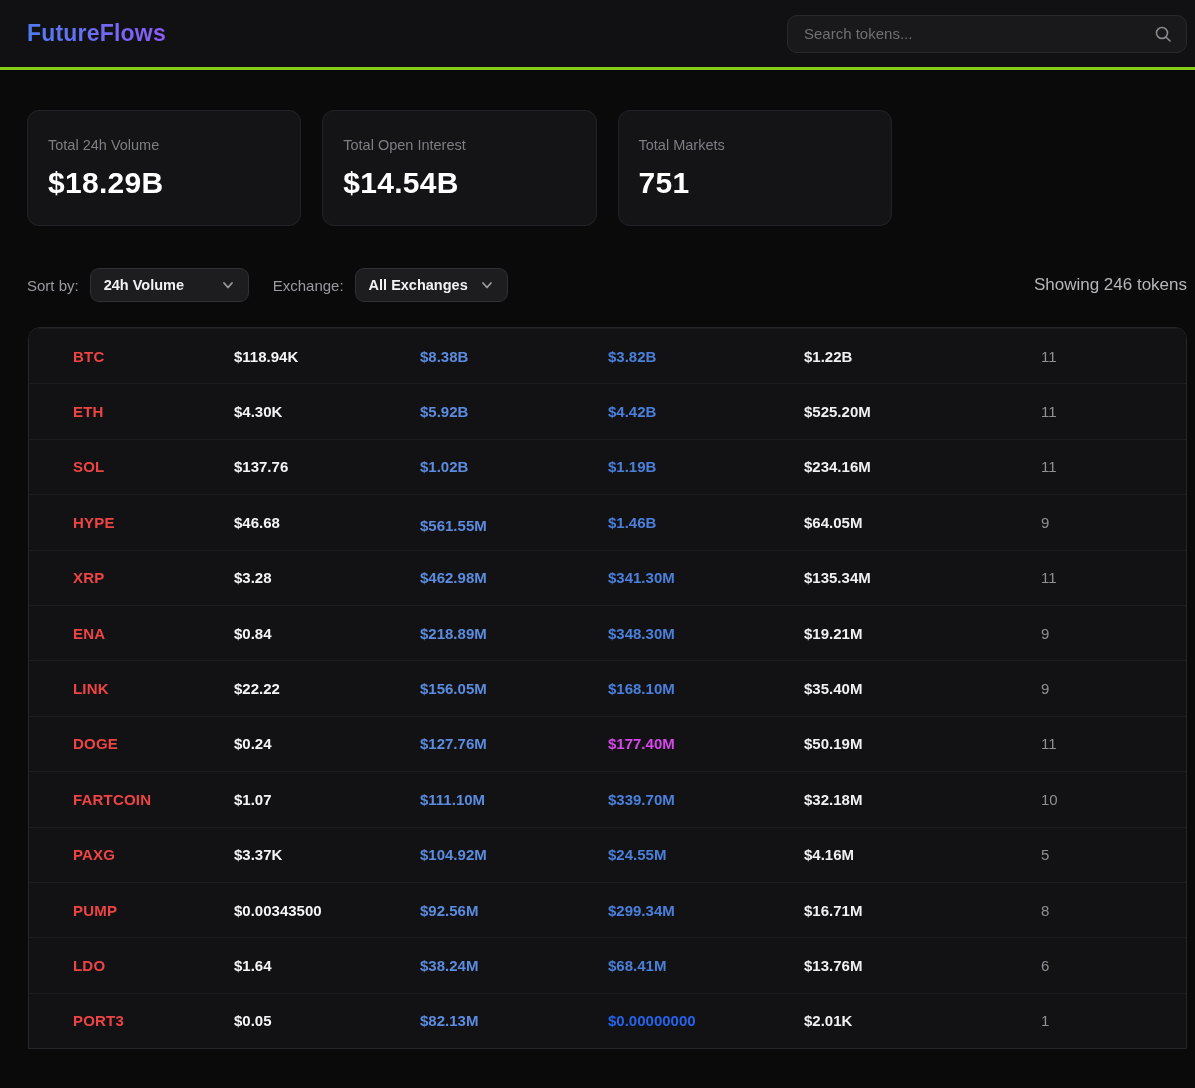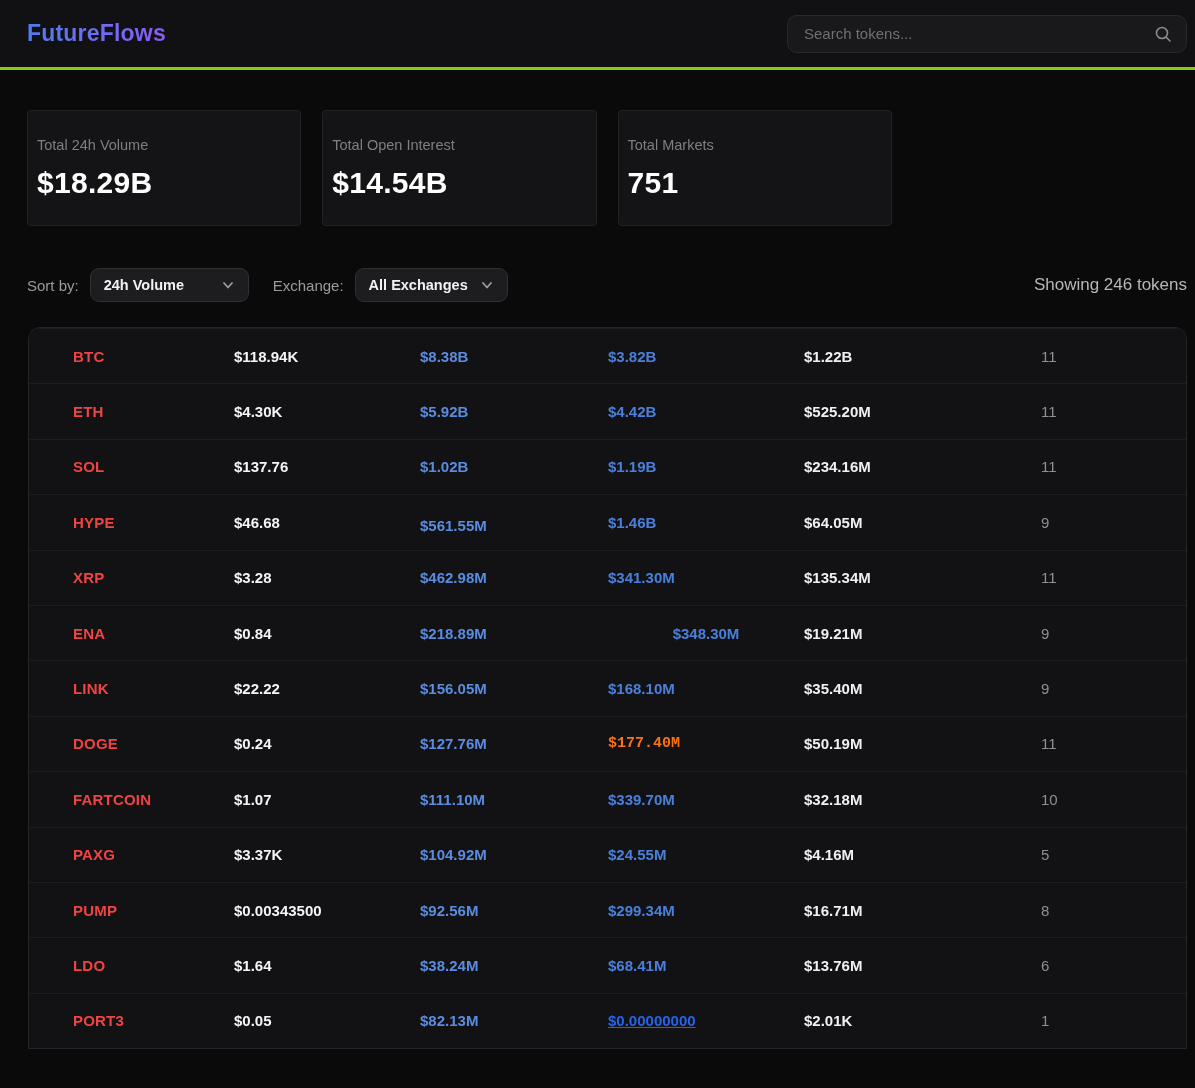--- a/index.html
+++ b/index.html
@@ -55,23 +55,23 @@
   
   .stats {
     display: grid;
     grid-template-columns: repeat(4, 1fr);
     gap: 21px;
     margin: 40px 8px 0 27px;
   }
   .card {
     background: #141416;
     border: 1px solid #232327;
-    border-radius: 4px;
+    border-radius: 12px;
     height: 116px;
-    padding: 26px 9px;
+    padding: 26px 20px;
   }
   .card .label { font-size: 14.5px; color: #7e7e85; }
   .card .value { margin-top: 13px; font-size: 30px; font-weight: 700; color: #ffffff; letter-spacing: 0.3px; }
 
   
   .controls {
     display: flex;
     align-items: center;
     margin: 42px 8px 0 27px;
   }
@@ -230,39 +230,39 @@
     <div class="td volume" style="color: rgb(91, 140, 224);">$462.98M</div>
     <div class="td oi" style="color: rgb(74, 128, 220);">$341.30M</div>
     <div class="td depth">$135.34M</div>
     <div class="td exchanges">11</div>
   </div>
 
   <div class="trow">
     <div class="td token">ENA</div>
     <div class="td price">$0.84</div>
     <div class="td volume" style="color: rgb(91, 140, 224);">$218.89M</div>
-    <div class="td oi" style="color: rgb(74, 128, 220); text-align: center;">$348.30M</div>
+    <div class="td oi" style="color: rgb(74, 128, 220);">$348.30M</div>
     <div class="td depth">$19.21M</div>
     <div class="td exchanges">9</div>
   </div>
 
   <div class="trow">
     <div class="td token">LINK</div>
     <div class="td price">$22.22</div>
     <div class="td volume" style="color: rgb(91, 140, 224);">$156.05M</div>
     <div class="td oi" style="color: rgb(74, 128, 220);">$168.10M</div>
     <div class="td depth">$35.40M</div>
     <div class="td exchanges">9</div>
   </div>
 
   <div class="trow">
     <div class="td token">DOGE</div>
     <div class="td price">$0.24</div>
     <div class="td volume" style="color: rgb(91, 140, 224);">$127.76M</div>
-    <div class="td oi" style="color: #f97316; font-family: Liberation Mono, monospace;">$177.40M</div>
+    <div class="td oi" style="color: #d946ef;">$177.40M</div>
     <div class="td depth">$50.19M</div>
     <div class="td exchanges">11</div>
   </div>
 
   <div class="trow">
     <div class="td token">FARTCOIN</div>
     <div class="td price">$1.07</div>
     <div class="td volume" style="color: rgb(91, 140, 224);">$111.10M</div>
     <div class="td oi" style="color: rgb(74, 128, 220);">$339.70M</div>
     <div class="td depth">$32.18M</div>
@@ -293,18 +293,18 @@
     <div class="td volume" style="color: rgb(91, 140, 224);">$38.24M</div>
     <div class="td oi" style="color: rgb(74, 128, 220);">$68.41M</div>
     <div class="td depth">$13.76M</div>
     <div class="td exchanges">6</div>
   </div>
 
   <div class="trow">
     <div class="td token">PORT3</div>
     <div class="td price">$0.05</div>
     <div class="td volume" style="color: rgb(91, 140, 224);">$82.13M</div>
-    <div class="td oi" style="color: rgb(37, 99, 235); text-decoration: underline;">$0.00000000</div>
+    <div class="td oi" style="color: rgb(37, 99, 235);">$0.00000000</div>
     <div class="td depth">$2.01K</div>
     <div class="td exchanges">1</div>
   </div>
 </div>
 </div>
 
 </body></html>

